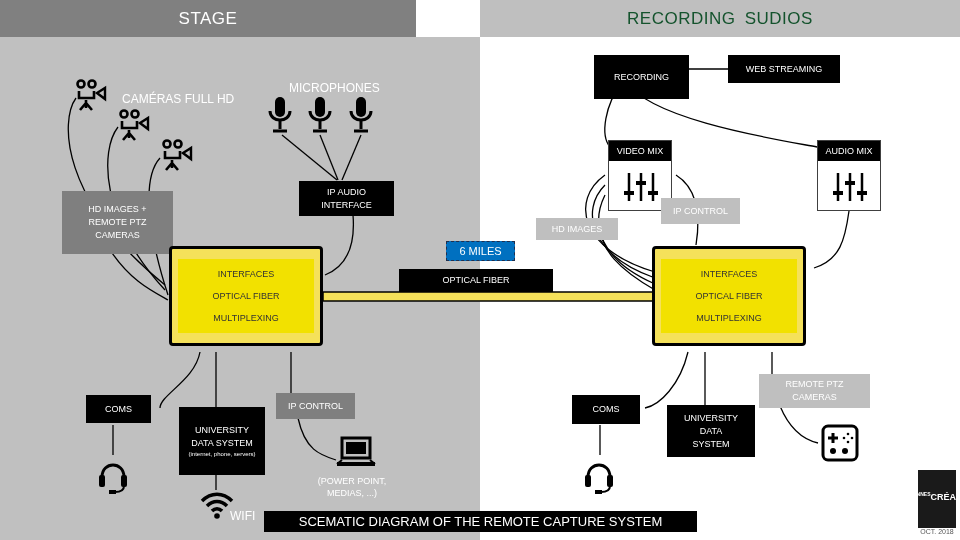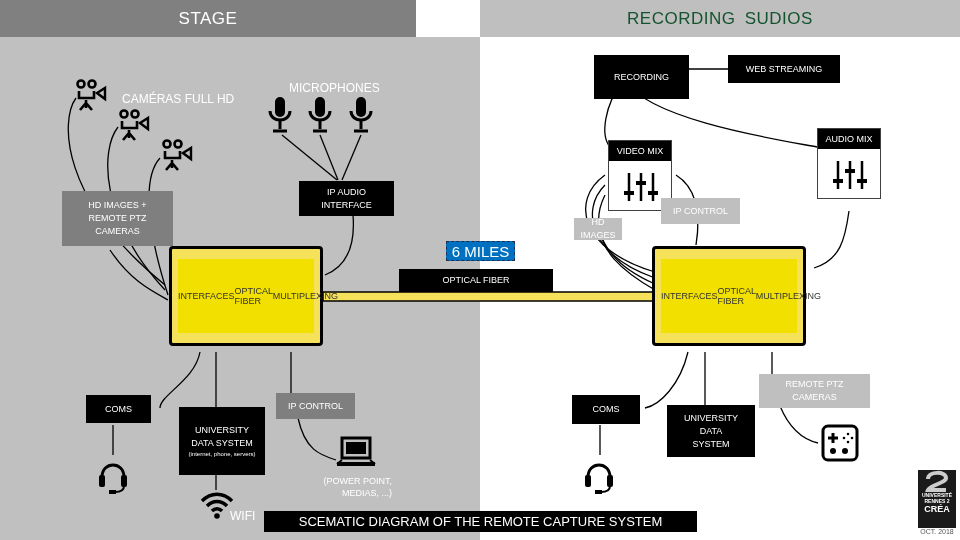--- a/index.html
+++ b/index.html
@@ -10,25 +10,25 @@
   .hdr { top:0; height:37px; display:flex; align-items:center; justify-content:center; font-size:17px; letter-spacing:0.5px; }
   .hdr-stage { left:0; width:416px; background:#808080; color:#ffffff; }
   .hdr-studio { left:480px; width:480px; background:#bfbfbf; color:#14532d; word-spacing:4px; }
   .lines { left:0; top:0; width:960px; height:540px; }
   .box { position:absolute; display:flex; align-items:center; justify-content:center; text-align:center; font-size:9px; line-height:13px; box-sizing:border-box; }
   .blk { background:#000; color:#fff; }
   .gry { background:#7f7f7f; color:#fff; }
   .lgr { background:#bfbfbf; color:#fff; }
   .label-w { position:absolute; color:#fff; font-size:12px; }
   .mux { position:absolute; width:154px; height:100px; border:3px solid #000; border-radius:4px; background:#f5e15a; box-sizing:border-box; }
-  .mux-inner { position:absolute; left:6px; top:10px; right:6px; bottom:10px; background:#f2e100; display:flex; justify-content:space-around; align-items:center; font-size:9px; color:#333; padding:4px 0; box-sizing:border-box; }
+  .mux-inner { position:absolute; left:6px; top:10px; right:6px; bottom:10px; background:#f2e100; display:flex; flex-direction:column; justify-content:space-around; align-items:center; font-size:9px; color:#333; padding:4px 0; box-sizing:border-box; }
   .mixer { position:absolute; width:64px; height:64px; border:1px solid #404040; background:#fff; box-sizing:border-box; }
   .mixer-head { position:absolute; left:0; top:0; right:0; height:20px; background:#000; color:#fff; font-size:9px; display:flex; align-items:center; justify-content:center; }
   .fiber-label { left:399px; top:269px; width:154px; height:23px; }
-  .miles { left:446px; top:241px; width:69px; height:20px; background:#0070c0; color:#fff; border:1px dashed #1f2f4f; font-size:15px; }
+  .miles { left:446px; top:241px; width:69px; height:20px; background:#0070c0; color:#fff; border:1px dashed #1f2f4f; font-size:11px; }
   .footer { left:264px; top:511px; width:433px; height:21px; background:#000; color:#fff; font-size:13px; }
   .logo { left:918px; top:470px; width:38px; height:58px; background:#1a1a1a; color:#fff; font-size:5px; font-weight:bold; line-height:6px; }
   .logo-date { left:912px; top:528px; width:50px; font-size:7px; color:#555; text-align:center; }
   .icon { position:absolute; }
 </style>
 </head>
 <body>
 
 <div class="abs stage-bg"></div>
 <div class="abs studio-bg"></div>
@@ -113,21 +113,21 @@
   <rect x="9" y="2" width="10" height="20" rx="5" fill="#000"></rect>
     <path d="M4 16 C4 28, 24 28, 24 16" fill="none" stroke="#000" stroke-width="3"></path>
     <path d="M14 26 L14 34 M7 36 L21 36" stroke="#000" stroke-width="3"></path>
 </svg>
 <svg class="icon" style="left:347px;top:95px" width="28" height="40" viewBox="0 0 28 40">
   <rect x="9" y="2" width="10" height="20" rx="5" fill="#000"></rect>
     <path d="M4 16 C4 28, 24 28, 24 16" fill="none" stroke="#000" stroke-width="3"></path>
     <path d="M14 26 L14 34 M7 36 L21 36" stroke="#000" stroke-width="3"></path>
 </svg>
 
-<div class="box gry" style="left:62px;top:191px;width:111px;height:55px;padding:0 18px">HD IMAGES + REMOTE PTZ CAMERAS</div>
+<div class="box gry" style="left:62px;top:191px;width:111px;height:63px;padding:0 18px">HD IMAGES + REMOTE PTZ CAMERAS</div>
 <div class="box blk" style="left:299px;top:181px;width:95px;height:35px;padding:16px 20px">IP AUDIO INTERFACE</div>
 
 <div class="mux" style="left:169px;top:246px">
   <div class="mux-inner">
     <span>INTERFACES</span>
     <span>OPTICAL FIBER</span>
     <span>MULTIPLEXING</span>
   </div>
 </div>
 
@@ -153,49 +153,49 @@
     <circle cx="18" cy="26" r="2.8" fill="#000"></circle>
 </svg>
 <div class="label-w" style="left:230px;top:509px">WIFI</div>
 
 <svg class="icon" style="left:335px;top:436px" width="42" height="34" viewBox="0 0 42 34">
   <rect x="7" y="2" width="28" height="20" fill="none" stroke="#000" stroke-width="3"></rect>
     <rect x="11" y="6" width="20" height="12" fill="#000"></rect>
     <path d="M2 28 L40 28" stroke="#000" stroke-width="4"></path>
     <path d="M7 24 L2 28 M35 24 L40 28" stroke="#000" stroke-width="2"></path>
 </svg>
-<div class="label-w" style="left:312px;top:475px;width:80px;text-align:right;font-size:9px;line-height:12px">(POWER POINT, MEDIAS, ...)</div>
+<div class="label-w" style="left:312px;top:475px;width:80px;text-align:center;font-size:9px;line-height:12px">(POWER POINT, MEDIAS, ...)</div>
 
 <div class="box miles">6 MILES</div>
 <div class="box blk fiber-label">OPTICAL FIBER</div>
 
 <div class="box blk" style="left:594px;top:55px;width:95px;height:44px">RECORDING</div>
 <div class="box blk" style="left:728px;top:55px;width:112px;height:28px">WEB STREAMING</div>
 
 <div class="mixer" style="left:608px;top:140px;width:64px;height:71px">
   <div class="mixer-head">VIDEO MIX</div>
   <svg class="icon" style="left:14px;top:28px" width="36" height="36" viewBox="0 0 36 36">
     <path d="M6 4 L6 32 M18 4 L18 32 M30 4 L30 32" stroke="#000" stroke-width="2.5"></path>
       <rect x="1" y="22" width="10" height="4" fill="#000"></rect>
       <rect x="13" y="12" width="10" height="4" fill="#000"></rect>
       <rect x="25" y="22" width="10" height="4" fill="#000"></rect>
   </svg>
 </div>
-<div class="mixer" style="left:817px;top:128px;width:64px;height:71px">
+<div class="mixer" style="left:817px;top:140px;width:64px;height:71px">
   <div class="mixer-head">AUDIO MIX</div>
   <svg class="icon" style="left:14px;top:28px" width="36" height="36" viewBox="0 0 36 36">
     <path d="M6 4 L6 32 M18 4 L18 32 M30 4 L30 32" stroke="#000" stroke-width="2.5"></path>
       <rect x="1" y="22" width="10" height="4" fill="#000"></rect>
       <rect x="13" y="12" width="10" height="4" fill="#000"></rect>
       <rect x="25" y="22" width="10" height="4" fill="#000"></rect>
   </svg>
 </div>
 
 <div class="box lgr" style="left:661px;top:198px;width:79px;height:26px">IP CONTROL</div>
-<div class="box lgr" style="left:574px;top:218px;width:48px;height:22px">HD IMAGES</div>
+<div class="box lgr" style="left:536px;top:218px;width:82px;height:22px">HD IMAGES</div>
 
 <div class="mux" style="left:652px;top:246px">
   <div class="mux-inner">
     <span>INTERFACES</span>
     <span>OPTICAL FIBER</span>
     <span>MULTIPLEXING</span>
   </div>
 </div>
 
 <div class="box blk" style="left:572px;top:395px;width:68px;height:29px">COMS</div>
@@ -215,21 +215,21 @@
     <circle cx="27" cy="10" r="1.3" fill="#000"></circle>
     <circle cx="27" cy="18" r="1.3" fill="#000"></circle>
     <circle cx="23" cy="14" r="1.3" fill="#000"></circle>
     <circle cx="31" cy="14" r="1.3" fill="#000"></circle>
     <circle cx="12" cy="27" r="3" fill="#000"></circle>
     <circle cx="24" cy="27" r="3" fill="#000"></circle>
 </svg>
 
 <div class="box footer">SCEMATIC DIAGRAM OF THE REMOTE CAPTURE SYSTEM</div>
 
-<div class="abs logo" style="display:flex;flex-direction:column;align-items:center;padding-bottom:4px;box-sizing:border-box">
+<div class="abs logo" style="display:flex;flex-direction:row;align-items:center;justify-content:flex-end;padding-bottom:4px;box-sizing:border-box">
   <svg width="26" height="22" viewBox="0 0 26 22">
       <path d="M4 9 C4 1, 22 1, 22 8 C22 13, 6 15, 4 20 L22 20" fill="none" stroke="#ccc" stroke-width="4"></path>
     </svg>
   <span>UNIVERSITÉ</span>
   <span>RENNES 2</span>
   <span style="font-size:9px;line-height:11px">CRÉA</span>
 </div>
 <div class="abs logo-date">OCT. 2018</div>
 
 </body></html>

